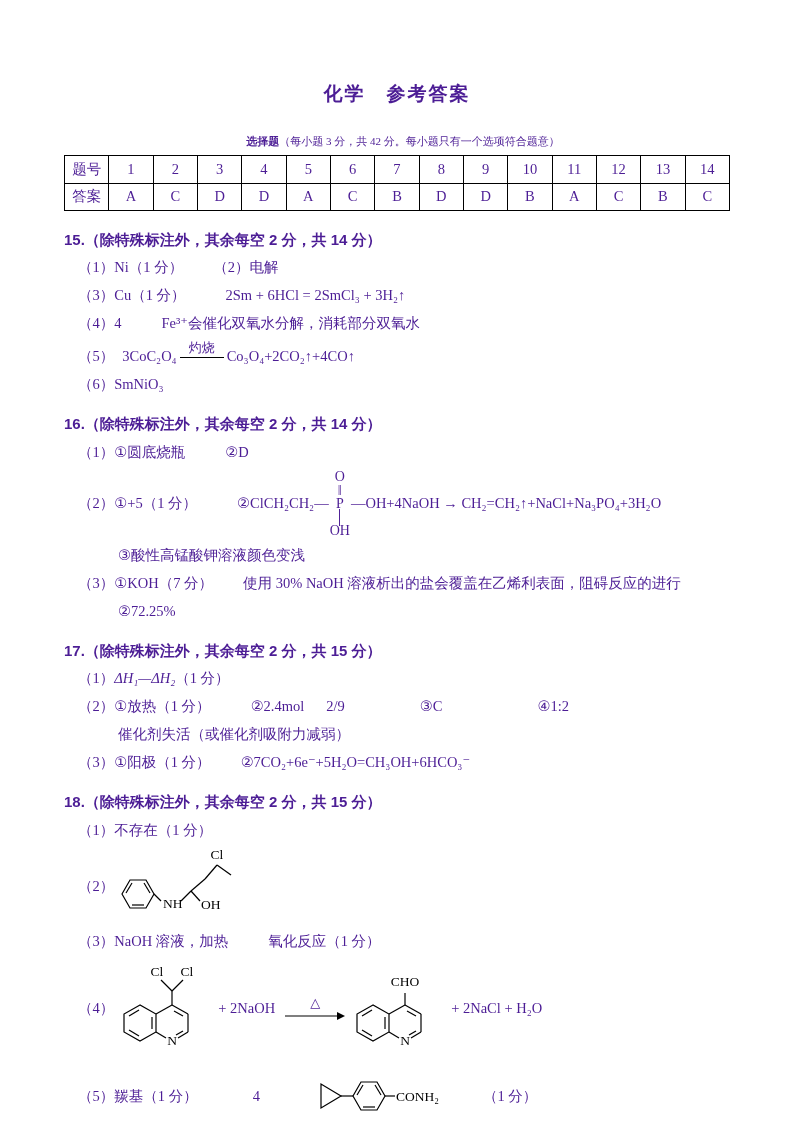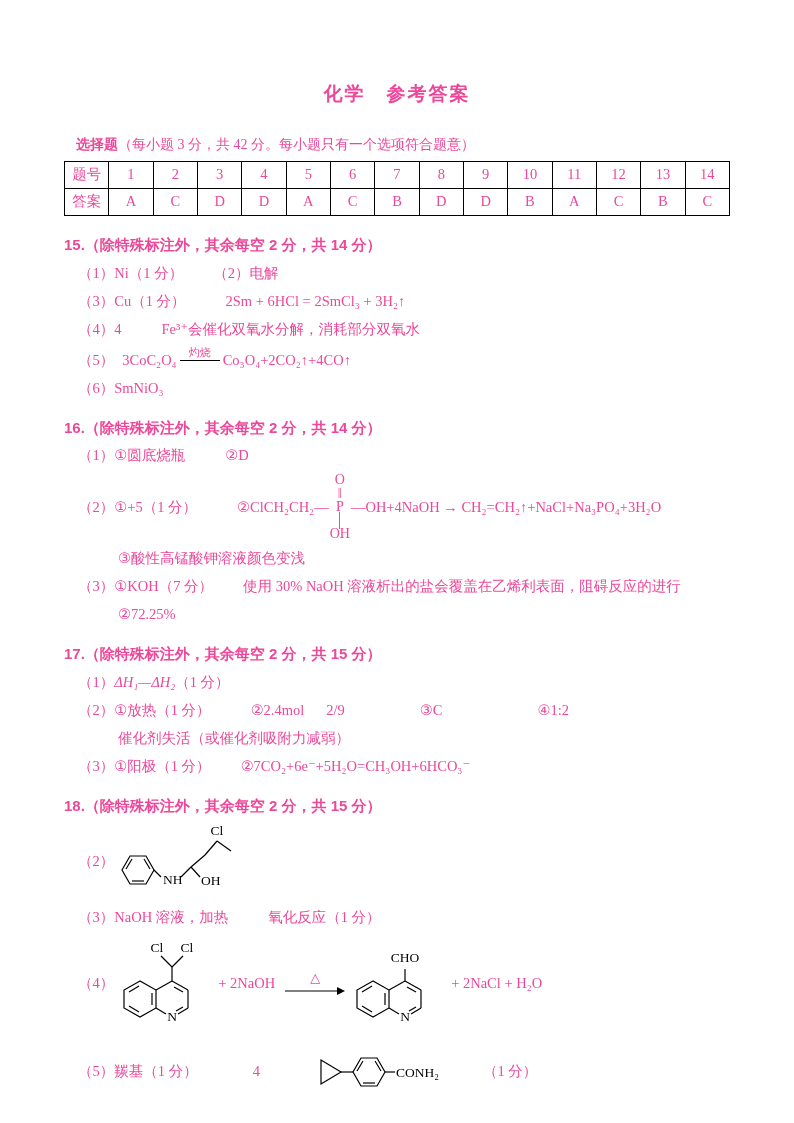--- a/index.html
+++ b/index.html
@@ -1,40 +1,40 @@
 <!DOCTYPE html>
 <html><head>
 <meta charset="utf-8">
 <style>
   html,body{margin:0;padding:0;background:#fff;}
   .page{
     position:relative;width:794px;height:1123px;box-sizing:border-box;
-    padding:80px 64px 0 64px;background:#fff;color:#ec4899;overflow:hidden;
+    padding:80px 64px 0 64px;background:#fff;color:#4c1d95;overflow:hidden;
     font-family:"Liberation Serif","DejaVu Serif","DejaVu Sans",serif;
     font-size:14.5px;line-height:1.45;
   }
   .hei{font-family:"Liberation Sans","DejaVu Sans",sans-serif;font-weight:bold;}
   .title{margin:0 0 26px 0;text-align:center;font-size:19px;letter-spacing:2px;}
-  .choice-line{margin:0 0 6px 12px;font-size:14px;}
+  .choice-line{margin:0 0 6px 12px;font-size:11px;text-align:center;}
   .choice-line .note{font-weight:normal;font-family:"Liberation Serif","DejaVu Serif","DejaVu Sans",serif;}
   table.answer-table{border-collapse:collapse;width:100%;table-layout:fixed;margin:4px 0 2px 0;}
   table.answer-table td{
     border:1px solid #000;text-align:center;padding:2.5px 0;font-weight:normal;font-size:14.5px;
   }
   .qhead{margin:18px 0 2px 0;font-size:15px;}
   .line{margin:7px 0 0 14px;}
   .line.sub{margin-left:54px;}
   .flexrow{display:flex;align-items:center;}
   .gap4{gap:4px;}
   .ml8{margin-left:8px;}  .ml22{margin-left:22px;} .ml30{margin-left:30px;}
   .ml40{margin-left:40px;} .ml55{margin-left:55px;} .ml75{margin-left:75px;} .ml95{margin-left:95px;}
   .it{font-style:italic;}
   .cond{
-    display:inline-block;border-bottom:1.3px solid #000;font-size:11px;line-height:1.15;
-    padding:0 9px 1px 9px;vertical-align:9px;margin:0 3px;font-family:Liberation Mono, monospace;
+    display:inline-block;border-bottom:1.3px solid #000;font-size:13px;line-height:1.15;
+    padding:0 9px 1px 9px;vertical-align:9px;margin:0 3px;
   }
   .structrow{display:inline-flex;align-items:center;}
   .pstack{display:inline-flex;flex-direction:column;align-items:center;line-height:13.5px;font-size:14px;margin:0 1px;}
   .rxn{display:inline-flex;flex-direction:column;align-items:center;gap:1px;font-size:13px;line-height:1.1;margin:0 2px;}
   .rxn-top,.rxn-bot{white-space:nowrap;}
   svg line,svg polygon,svg polyline{stroke:#000;stroke-width:1.2;fill:none;}
   svg polygon.head{fill:#000;stroke:none;}
   svg text{fill:#000;stroke:none;font-family:"Liberation Serif","DejaVu Serif","DejaVu Sans",serif;font-size:13.5px;}
   .mlr{margin:0 4px;white-space:nowrap;}
 </style>
@@ -140,20 +140,21 @@
       <span>（2）①放热（1 分）</span><span class="ml40">②2.4mol</span><span class="ml22">2/9</span><span class="ml75">③C</span><span class="ml95">④1:2</span>
     </div>
     <div class="line sub">催化剂失活（或催化剂吸附力减弱）</div>
     <div class="line">
       <span>（3）①阳极（1 分）</span><span class="ml30">②7CO₂+6e⁻+5H₂O=CH₃OH+6HCO₃⁻</span>
     </div>
   </section>
 
   <section>
     <div class="qhead hei">18.（除特殊标注外，其余每空 2 分，共 15 分）</div>
+    <div class="line">（1）不存在（1 分）</div>
 
     <div class="line flexrow">
       <span>（2）</span>
       <svg width="170" height="76">
         <polygon points="40,46 32,32 16,32 8,46 16,60 32,60"></polygon>
         <line x1="36" y1="45" x2="30" y2="35"></line>
         <line x1="18" y1="35" x2="12" y2="45"></line>
         <line x1="18" y1="57" x2="30" y2="57"></line>
         <line x1="40" y1="46" x2="47" y2="53"></line>
         <text x="49" y="60">NH</text>

